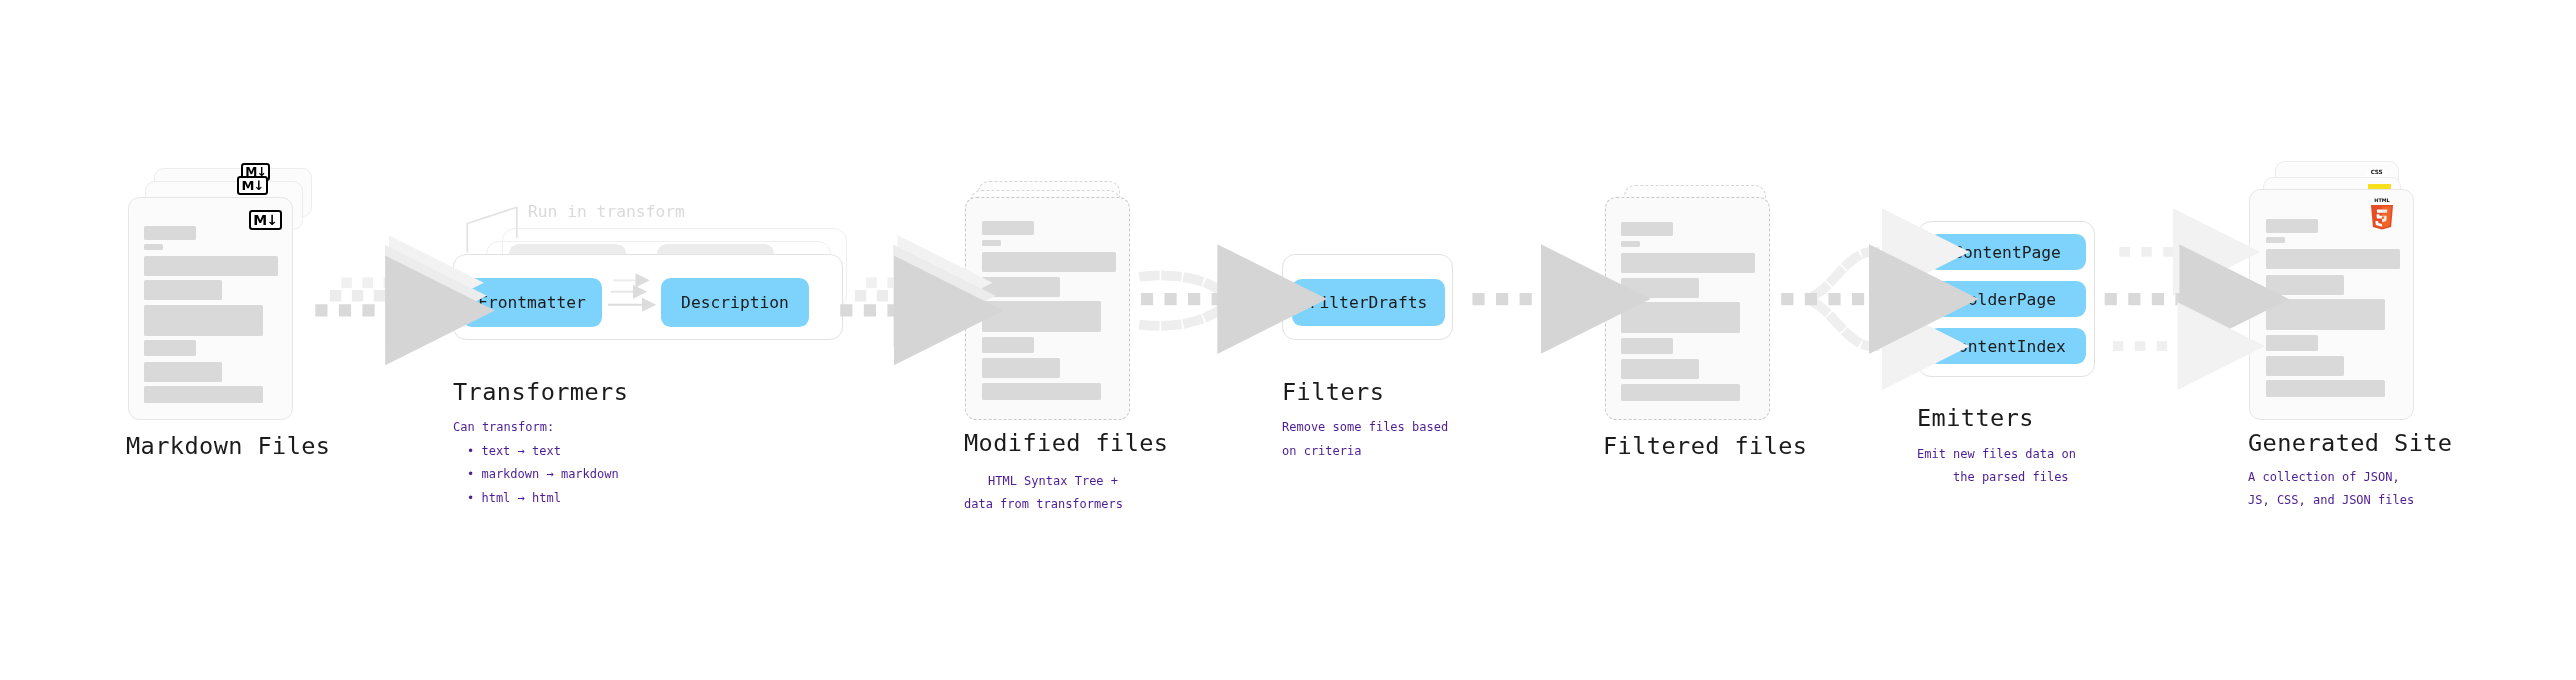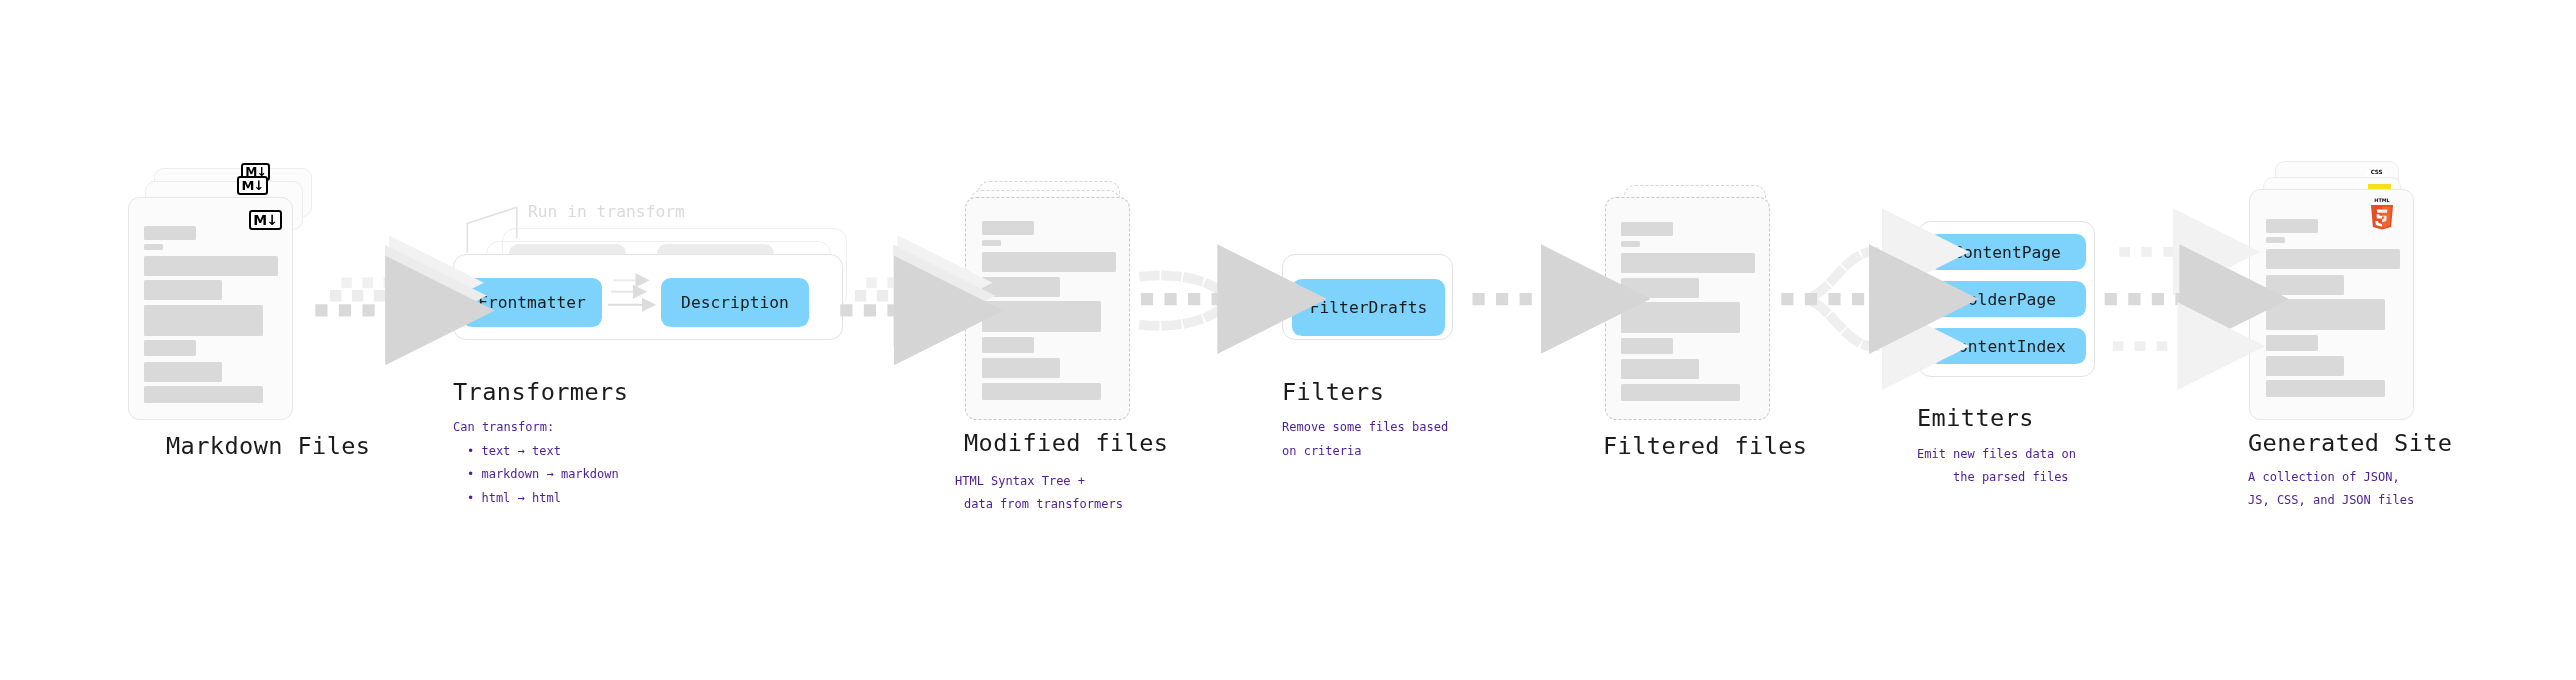--- a/index.html
+++ b/index.html
@@ -136,21 +136,21 @@
 
     <div class="skel" style="left:144px; top:226px; width:52px; height:14px;"></div>
     <div class="skel" style="left:144px; top:244px; width:18.7px; height:5.7px;"></div>
     <div class="skel" style="left:144px; top:256px; width:134px; height:20.3px;"></div>
     <div class="skel" style="left:144px; top:280px; width:78px; height:19.5px;"></div>
     <div class="skel" style="left:144px; top:305px; width:119px; height:31px;"></div>
     <div class="skel" style="left:144px; top:340px; width:52px; height:16.3px;"></div>
     <div class="skel" style="left:144px; top:362px; width:78px; height:19.5px;"></div>
     <div class="skel" style="left:144px; top:386px; width:119px; height:17px;"></div>
 
-    <div class="stage-title" style="left:126px; top:432px;margin-left:40px;">Markdown Files</div>
+    <div class="stage-title" style="left:126px; top:432px;">Markdown Files</div>
   </div>
 
   <div>
 
     <div class="parallel-label" style="left:528px; top:202px;">Run in transform</div>
 
     <div class="procbox ghost" style="left:502px; top:228px; width:345px; height:80px;"></div>
     <div class="procbox ghost" style="left:486px; top:241px; width:345px; height:80px;"></div>
 
     <div class="chip ghost2" style="left:509px; top:244px; width:117px; height:50px;"></div>
@@ -181,29 +181,29 @@
     <div class="skel" style="left:982px; top:221px; width:52px; height:14px;"></div>
     <div class="skel" style="left:982px; top:240px; width:18.7px; height:5.7px;"></div>
     <div class="skel" style="left:982px; top:252px; width:134px; height:20.3px;"></div>
     <div class="skel" style="left:982px; top:277px; width:78px; height:19.5px;"></div>
     <div class="skel" style="left:982px; top:301px; width:119px; height:31px;"></div>
     <div class="skel" style="left:982px; top:337px; width:52px; height:16.3px;"></div>
     <div class="skel" style="left:982px; top:358px; width:78px; height:19.5px;"></div>
     <div class="skel" style="left:982px; top:383px; width:119px; height:17px;"></div>
 
     <div class="stage-title" style="left:964px; top:429px;">Modified files</div>
-    <div class="stage-desc" style="left:955px; top:470px;">HTML Syntax Tree +</div>
+    <div class="stage-desc" style="left:988px; top:470px;">HTML Syntax Tree +</div>
     <div class="stage-desc" style="left:964px; top:493px;">data from transformers</div>
   </div>
 
   <div>
 
     <div class="procbox" style="left:1282px; top:254px; width:171px; height:86px;"></div>
 
-    <div class="chip" style="left:1292px; top:279px; width:153px; height:57px;">FilterDrafts</div>
+    <div class="chip" style="left:1292px; top:279px; width:153px; height:47px;">FilterDrafts</div>
 
     <div class="stage-title" style="left:1282px; top:378px;">Filters</div>
     <div class="stage-desc" style="left:1282px; top:416px;">Remove some files based</div>
     <div class="stage-desc" style="left:1282px; top:440px;">on criteria</div>
   </div>
 
   <div>
 
     <div class="doc ghost dashed" style="left:1624px; top:185px; width:142px; height:37px;"></div>
 

